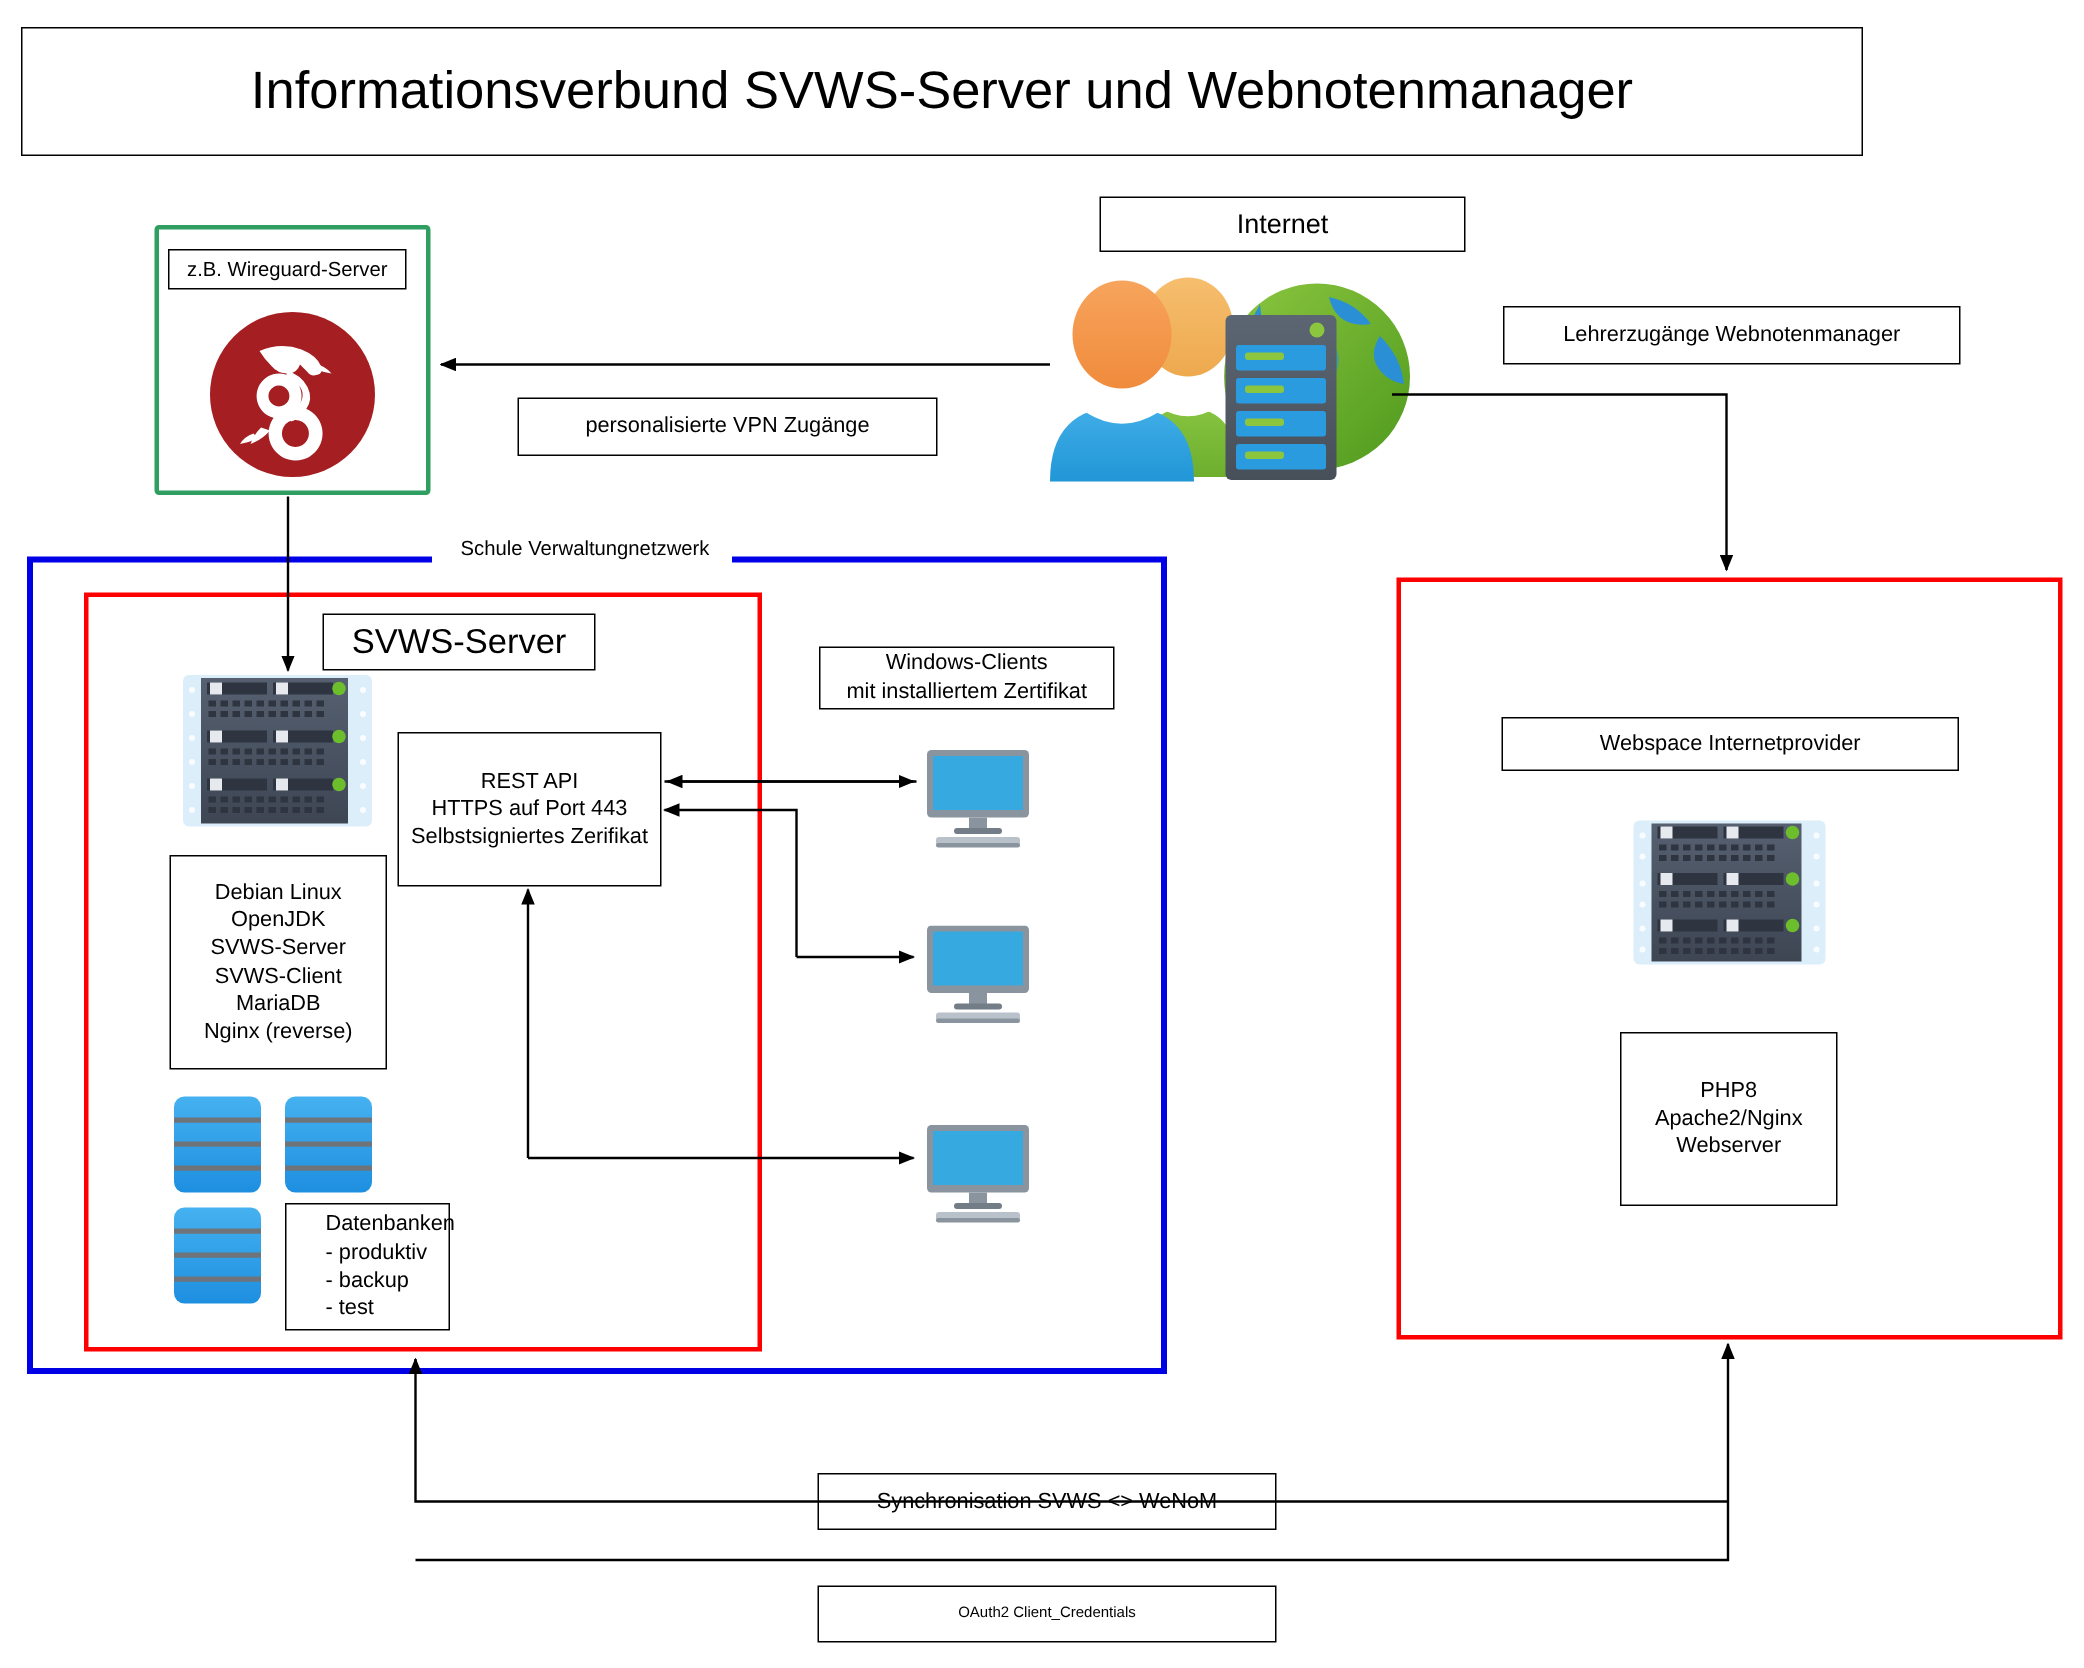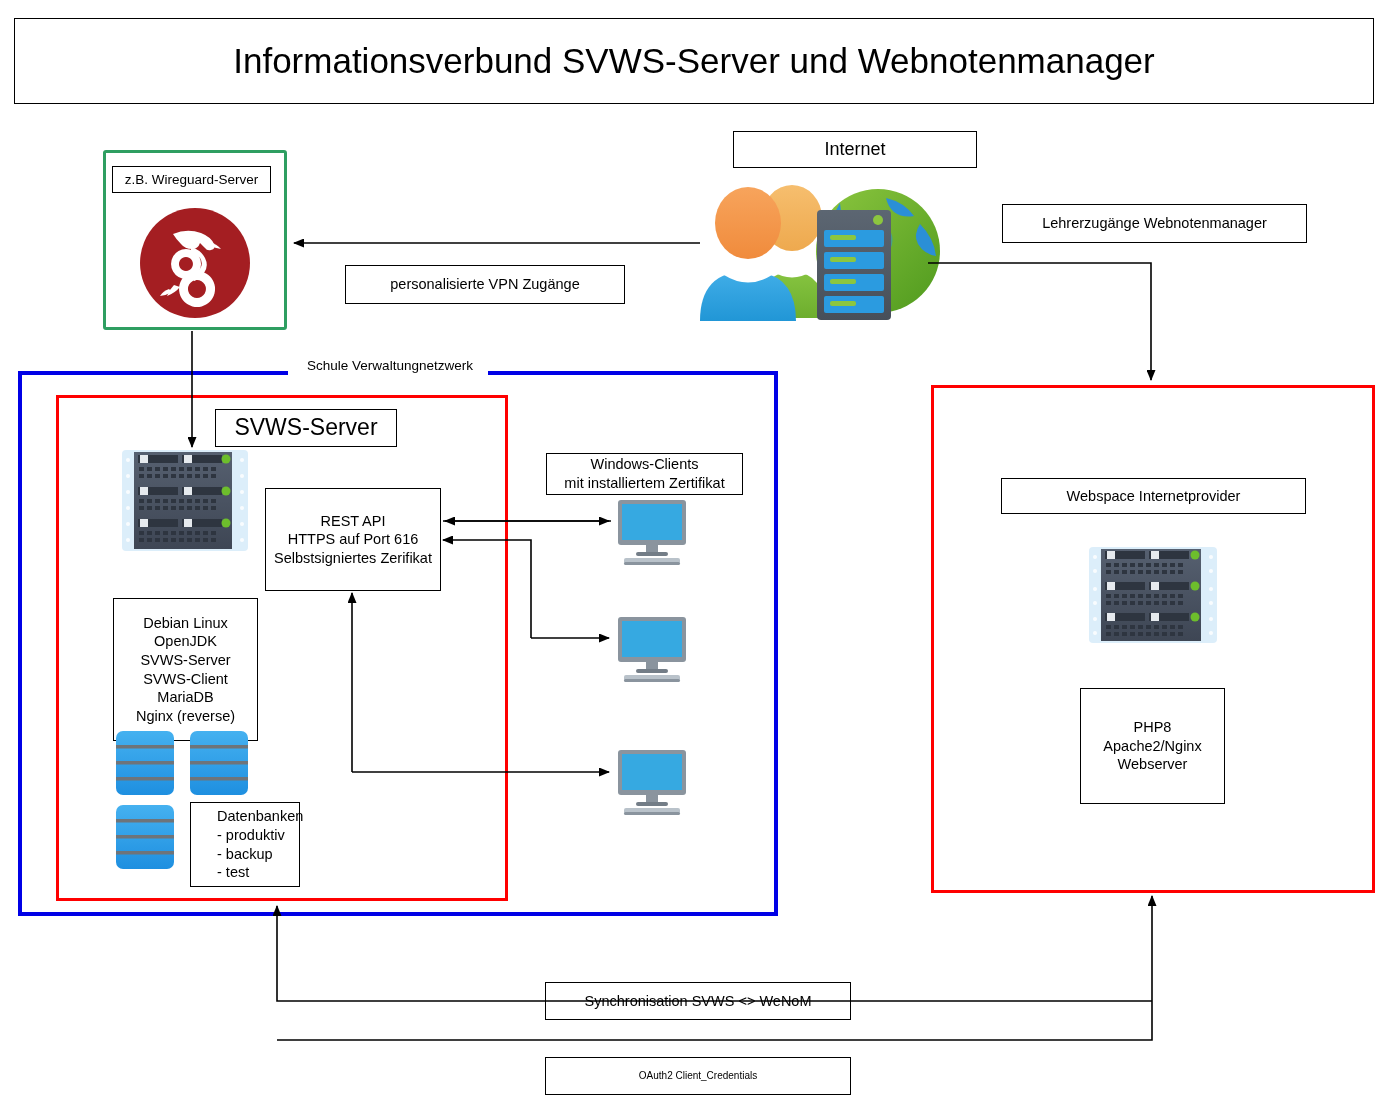--- a/index.html
+++ b/index.html
@@ -26,21 +26,21 @@
     display: flex;
     align-items: center;
     justify-content: center;
     text-align: center;
     line-height: 1.28;
     white-space: pre-line;
   }
 
   
   #title-box {
-    left: 14px; top: 18px; width: 1360px; height: 86px;
+    left: 14px; top: 18px; width: 1228px; height: 86px;
     font-size: 35px;
     font-weight: normal;
   }
 
   
   #wireguard-zone {
     left: 103px; top: 150px; width: 184px; height: 180px;
     border: 3px solid #2E9E61;
     background: #fff;
     border-radius: 3px;
@@ -92,38 +92,37 @@
   }
   #svws-title-box {
     left: 215px; top: 409px; width: 182px; height: 38px;
     font-size: 23px;
   }
   #svws-rack { left: 120px; top: 448px; width: 130px; height: 105px; }
   #svws-stack-box {
     left: 113px; top: 570px; width: 145px; height: 143px;
     font-size: 14.5px;
     flex-direction: column;
-    margin-top: 28px;
   }
   #restapi-box {
     left: 265px; top: 488px; width: 176px; height: 103px;
     font-size: 14.5px;
   }
   #db-icons { left: 112px; top: 727px; width: 145px; height: 145px; }
   #db-label-box {
     left: 190px; top: 802px; width: 110px; height: 85px;
     font-size: 14.5px;
     justify-content: flex-start;
     padding-left: 26px;
     text-align: left;
   }
 
   
   #clients-label-box {
-    left: 546px; top: 453px; width: 197px; height: 42px;
+    left: 546px; top: 431px; width: 197px; height: 42px;
     font-size: 14.5px;
   }
   .monitor { position: absolute; width: 84px; height: 66px; }
 
   
   #wenom-zone {
     left: 931px; top: 385px; width: 444px; height: 508px;
     border: 3px solid #FF0000;
     background: transparent;
   }
@@ -381,21 +380,21 @@
   <div class="abs box" id="svws-stack-box">
     <span class="stackline">Debian Linux</span>
     <span class="stackline">OpenJDK</span>
     <span class="stackline">SVWS-Server</span>
     <span class="stackline">SVWS-Client</span>
     <span class="stackline">MariaDB</span>
     <span class="stackline">Nginx (reverse)</span>
   </div>
 
   <div class="abs box" id="restapi-box">REST API
-HTTPS auf Port 616
+HTTPS auf Port 443
 Selbstsigniertes Zerifikat</div>
 
   <div class="abs" id="db-icons">
     <svg viewBox="0 0 145 145" width="145" height="145">
       <defs>
         <linearGradient id="gDb" x1="0" y1="0" x2="0" y2="1">
           <stop offset="0%" stop-color="#45B1F0"></stop>
             <stop offset="100%" stop-color="#1E8FE0"></stop>
         </linearGradient>
       </defs>

